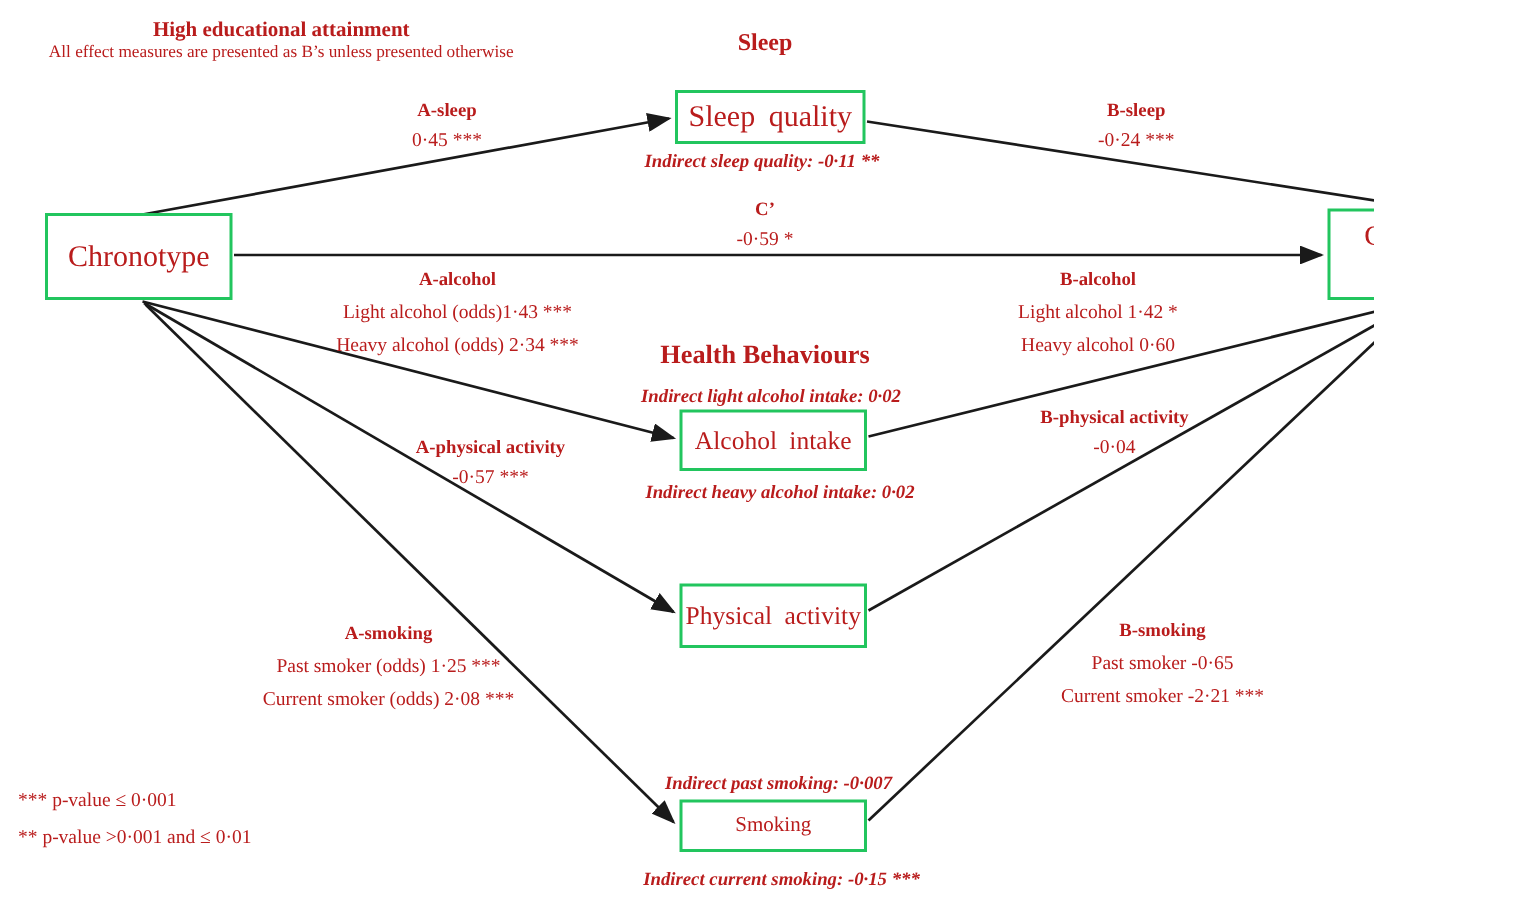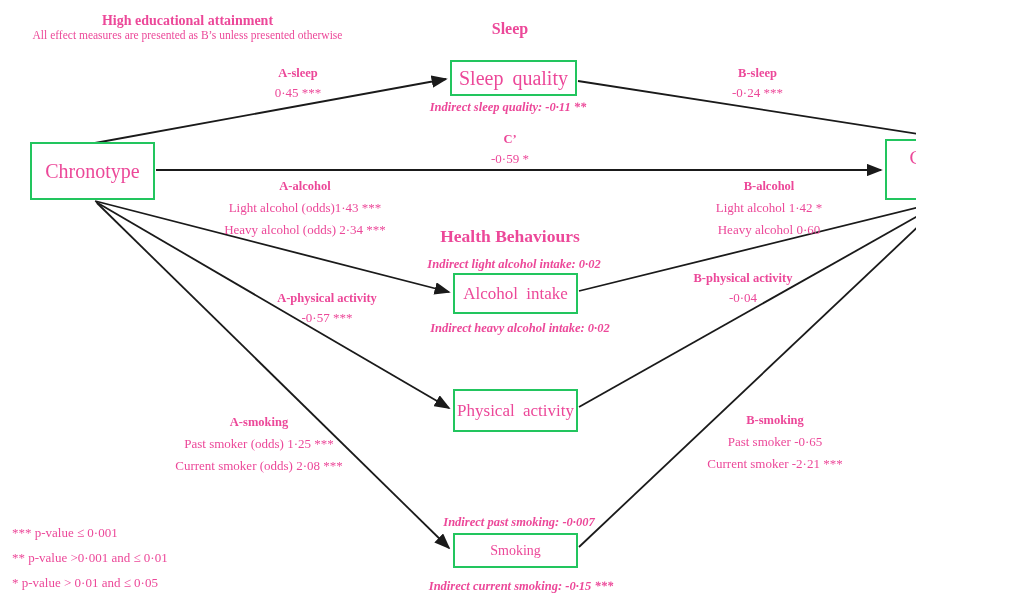--- a/index.html
+++ b/index.html
@@ -1,21 +1,21 @@
 <!DOCTYPE html>
 <html><head>
 <meta charset="utf-8">
 <style>
   html,body{margin:0;padding:0;background:#fff;}
   #figure{
     position:relative;
     width:916px;height:610px;
     background:#ffffff;
     font-family:"Liberation Serif","DejaVu Serif",serif;
-    color:#ec4899;
+    color:#b91c1c;
     overflow:hidden;
   }
   .abs{position:absolute;}
   .center{text-align:center;}
   .node{
     position:absolute;
     background:#fff;
     border:2px solid #22c55e;
     display:flex;align-items:center;justify-content:center;
     text-align:center;
@@ -84,21 +84,21 @@
     <div class="path-label">C’</div>
     <div>-0·59 *</div>
   </div>
 
   <div class="abs center path-block3" style="left:215px;top:175px;width:180px;">
     <div class="path-label">A-alcohol</div>
     <div>Light alcohol (odds)1·43 ***</div>
     <div>Heavy alcohol (odds) 2·34 ***</div>
   </div>
 
-  <div class="abs center path-block3" style="left:679px;top:175px;width:180px;">
+  <div class="abs center path-block3" style="left:642px;top:175px;width:180px;">
     <div class="path-label">B-alcohol</div>
     <div>Light alcohol 1·42 *</div>
     <div>Heavy alcohol 0·60</div>
   </div>
 
   <div class="abs center path-block" style="left:237px;top:288px;width:180px;">
     <div class="path-label">A-physical activity</div>
     <div>-0·57 ***</div>
   </div>
 
@@ -121,16 +121,15 @@
 
   <div class="abs center indirect" style="left:398px;top:100px;width:220px;">Indirect sleep quality: -0·11 **</div>
   <div class="abs center indirect" style="left:404px;top:257px;width:220px;">Indirect light alcohol intake: 0·02</div>
   <div class="abs center indirect" style="left:405px;top:321px;width:230px;">Indirect heavy alcohol intake: 0·02</div>
   <div class="abs center indirect" style="left:419px;top:515px;width:200px;">Indirect past smoking: -0·007</div>
   <div class="abs center indirect" style="left:401px;top:579px;width:240px;">Indirect current smoking: -0·15 ***</div>
 
   <div class="abs legend" style="left:12px;top:520px;">
     <div>*** p-value ≤ 0·001</div>
     <div>** p-value &gt;0·001 and ≤ 0·01</div>
-    <div>* p-value &gt; 0·01 and  ≤ 0·05</div>
   </div>
 
 </div>
 
 </body></html>

